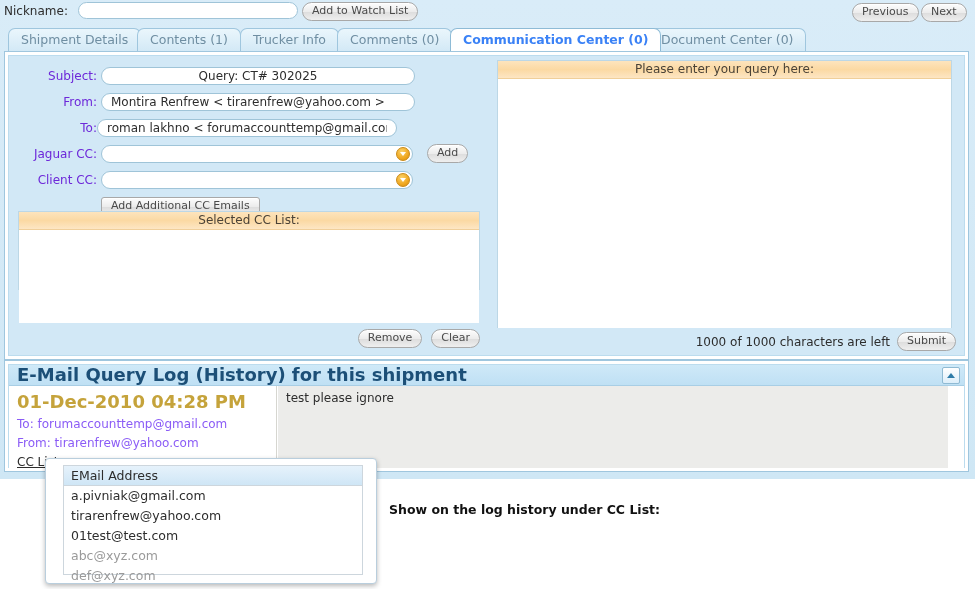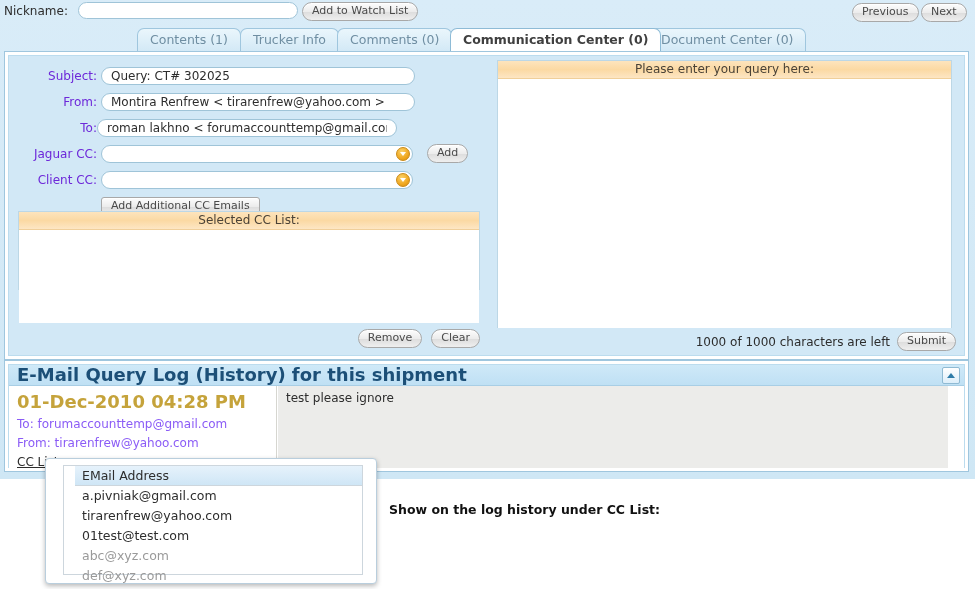--- a/index.html
+++ b/index.html
@@ -89,21 +89,21 @@
     border-bottom: none;
     border-radius: 7px 7px 0 0;
     background: linear-gradient(180deg,#eaf6fc 0%, #d3e9f6 100%);
     color: #6f8ea2;
     font-size: 12.5px;
     white-space: nowrap;
     cursor: pointer;
   }
   .tab.active {
     background: #ffffff;
-    color: #404040;
+    color: #3b82f6;
     font-weight: bold;
     border-color: #8ebbd6;
     z-index: 5;
     padding-left: 12px;
   }
 
   
   .content-panel {
     position: absolute;
     left: 4px; top: 51px;
@@ -368,21 +368,20 @@
     box-sizing: border-box;
     z-index: 40;
   }
   .popup-inner {
     position: absolute;
     left: 17px; top: 6px;
     width: 300px; height: 110px;
     border: 1px solid #cdd6dd;
     background: #ffffff;
     box-sizing: border-box;
-    padding-left: 11px;
   }
   .popup-head {
     height: 20px;
     line-height: 20px;
     padding-left: 7px;
     font-size: 12.5px;
     color: #2d2d2d;
     background: linear-gradient(180deg,#e6f2fb 0%, #cfe6f6 100%);
     border-bottom: 1px solid #cdd6dd;
     box-sizing: border-box;
@@ -415,35 +414,36 @@
 
   <div class="nick-bar">
     <span class="nick-label">Nickname:</span>
     <input class="nick-input" type="text" value="" placeholder="" style="">
     <span class="pill-btn watch-btn">Add to Watch List</span>
     <span class="pill-btn prev-btn">Previous</span>
     <span class="pill-btn next-btn">Next</span>
   </div>
 
   <div class="tab-strip">
+    <div class="tab" style="left:8px;">Shipment Details</div>
     <div class="tab" style="left:137px;">Contents (1)</div>
     <div class="tab" style="left:240px;">Trucker Info</div>
     <div class="tab" style="left:337px;">Comments (0)</div>
     <div class="tab active" style="left:450px;">Communication Center (0)</div>
     <div class="tab" style="left:648px;">Document Center (0)</div>
   </div>
 
   <div class="content-panel">
     <div class="inner-blue">
 
       <div class="left-col">
 
         <div class="frow" style="top:11px;">
           <span class="flabel" style="right:382px;">Subject:</span>
-          <input class="finput" style="width: 314px;" type="text" value="Query: CT# 302025">
+          <input class="finput" style="width: 314px; text-align: center;" type="text" value="Query: CT# 302025">
         </div>
 
         <div class="frow" style="top:37px;">
           <span class="flabel" style="right:382px;">From:</span>
           <input class="finput" style="width: 314px;" type="text" value="Montira Renfrew &lt; tirarenfrew@yahoo.com &gt;">
         </div>
 
         <div class="frow" style="top:63px;">
           <span class="flabel" style="right:382px;">To:</span>
           <input class="finput" style="width: 300px; left: 88px;" type="text" value="roman lakhno &lt; forumaccounttemp@gmail.com &gt;">

